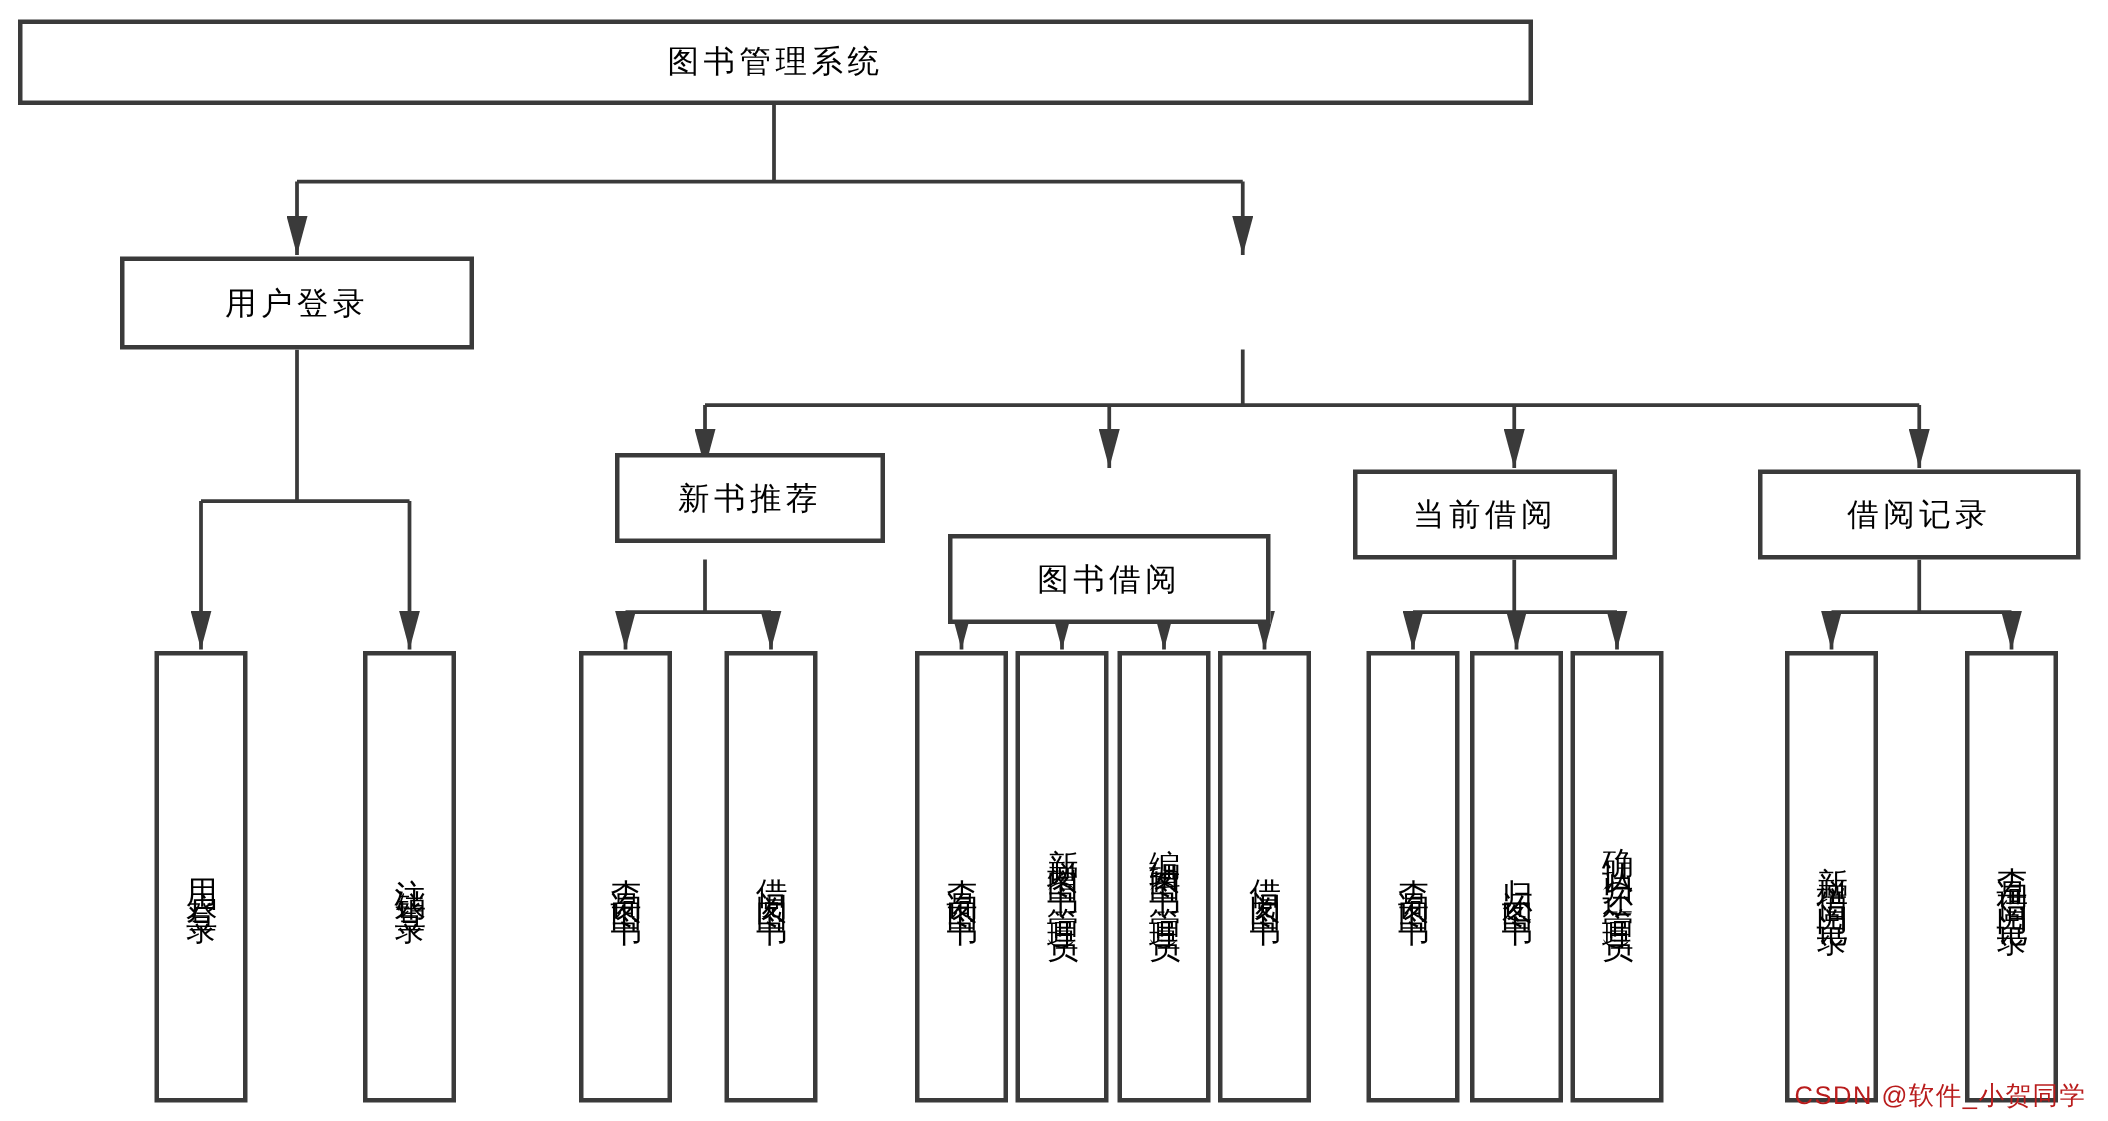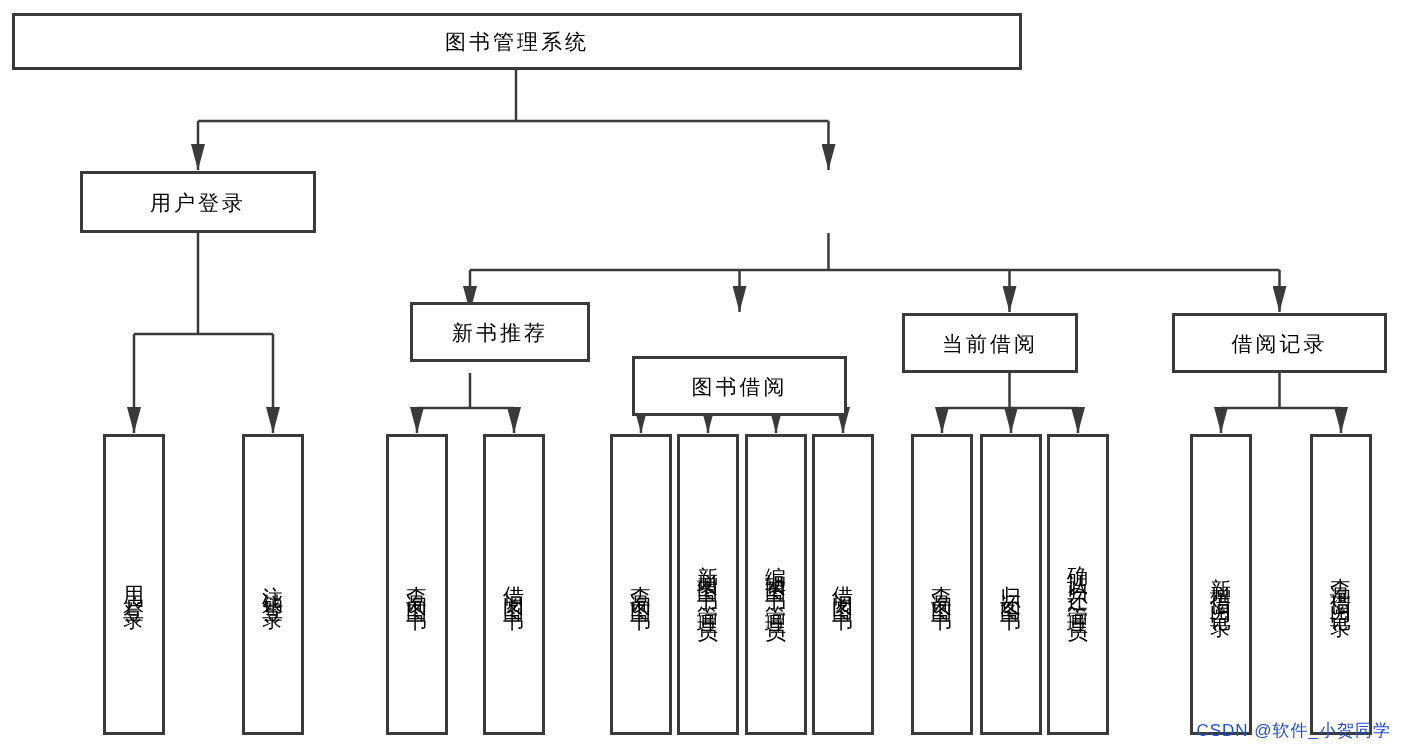--- a/index.html
+++ b/index.html
@@ -65,21 +65,21 @@
   .l-return-book     { left: 980px; }
   .l-confirm-return  { left: 1047px; }
   .l-add-record      { left: 1190px; }
   .l-query-record    { left: 1310px; }
   #watermark {
     position: absolute;
     right: 14px;
     top: 719px;
     font-size: 17px;
     letter-spacing: 1px;
-    color: #1d4ed8;
+    color: #b91c1c;
     z-index: 5;
   }
 </style>
 </head>
 <body>
 
 <div id="canvas">
 
   <svg id="connectors" viewBox="0 0 1405 747" xmlns="http://www.w3.org/2000/svg">
     <defs>

